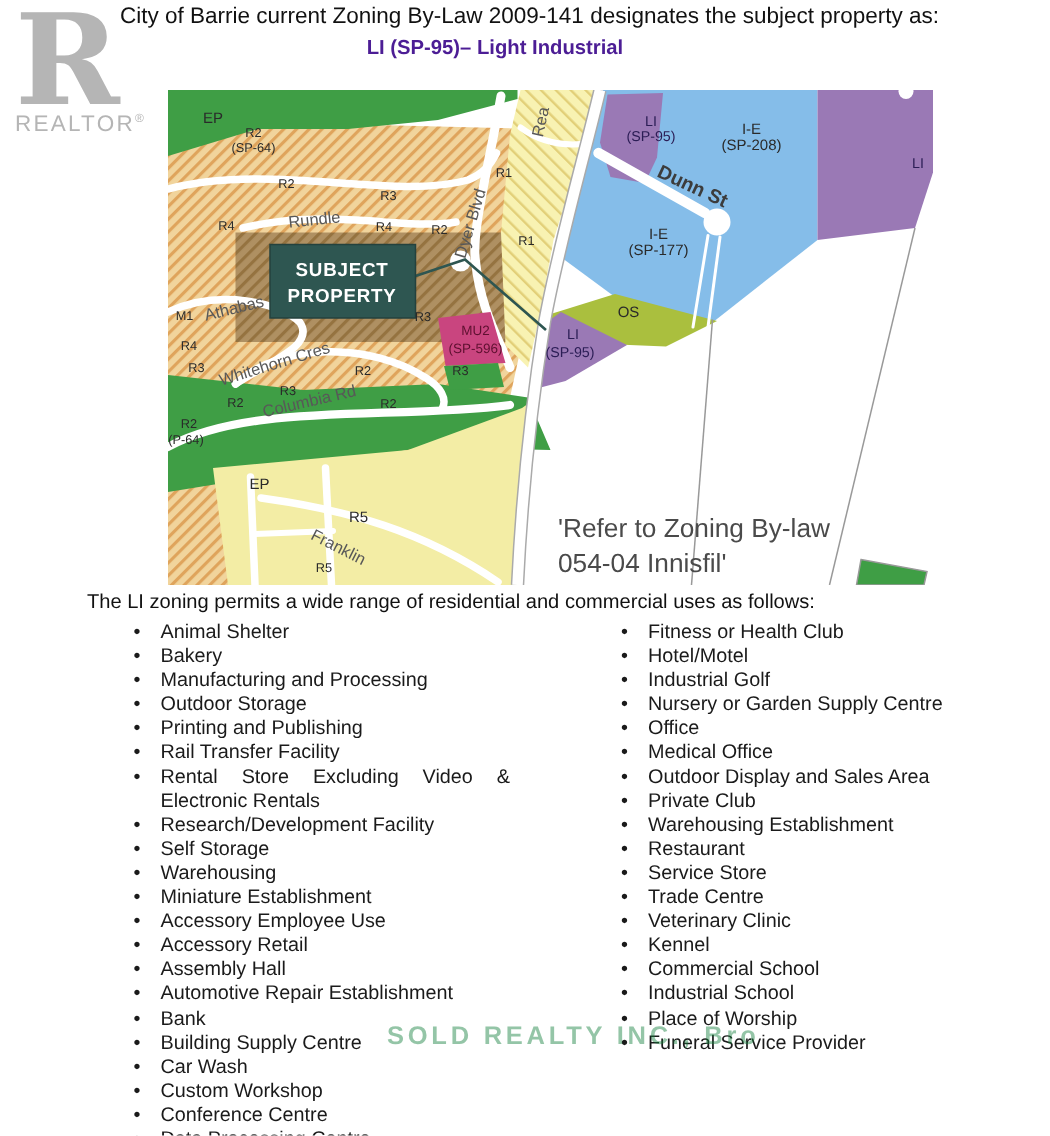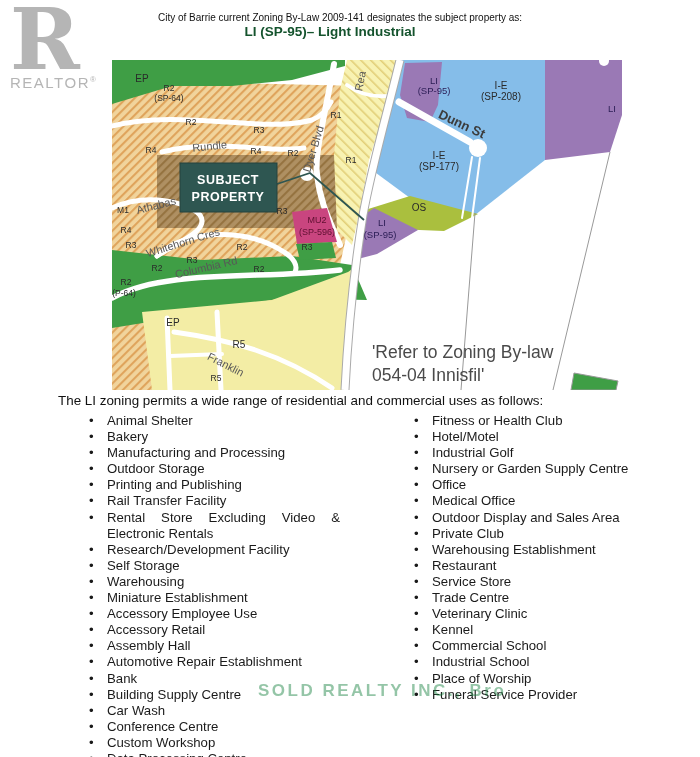--- a/index.html
+++ b/index.html
@@ -1,22 +1,22 @@
 <!DOCTYPE html>
 <html><head>
 <meta charset="utf-8">
 <style>
   html,body{margin:0;padding:0;}
   body{width:700px;height:757px;overflow:hidden;background:#ffffff;position:relative;
        font-family:"Liberation Sans",sans-serif;color:#1a1a1a;}
   .page{position:absolute;inset:0;background:#fff;}
 
   
-  .hdr{position:absolute;left:0;top:12px;width:680px;text-align:center;font-size:10px;color:#111;}
-  .hdr2{position:absolute;left:0;top:24px;width:660px;text-align:center;font-size:13.5px;font-weight:bold;color:#14532d;}
+  .hdr{position:absolute;left:0;top:2px;width:680px;text-align:center;font-size:15px;color:#111;padding-left:13px;}
+  .hdr2{position:absolute;left:0;top:24px;width:660px;text-align:center;font-size:13.5px;font-weight:bold;color:#4c1d95;}
 
   
   .logo{position:absolute;left:10px;top:0px;width:90px;color:#b5b5b5;}
   .logo-r{font-size:84px;line-height:80px;font-weight:bold;font-family:"DejaVu Serif",serif;letter-spacing:-4px;}
   .logo-txt{font-size:15px;letter-spacing:1.5px;margin-top:-6px;}
   .logo-txt sup{font-size:8px;}
 
   
   .map{position:absolute;left:112px;top:60px;width:510px;height:330px;background:#fff;}
   svg text{font-family:"Liberation Sans",sans-serif;}
@@ -192,22 +192,22 @@
     <li>Self Storage</li>
     <li>Warehousing</li>
     <li>Miniature Establishment</li>
     <li>Accessory Employee Use</li>
     <li>Accessory Retail</li>
     <li>Assembly Hall</li>
     <li>Automotive Repair Establishment</li>
     <li>Bank</li>
     <li>Building Supply Centre</li>
     <li>Car Wash</li>
+    <li>Custom Workshop</li>
     <li>Conference Centre</li>
-    <li>Custom Workshop</li>
     <li>Data Processing Centre</li>
   </ul>
 
   <ul class="uses right">
     <li>Fitness or Health Club</li>
     <li>Hotel/Motel</li>
     <li>Industrial Golf</li>
     <li>Nursery or Garden Supply Centre</li>
     <li>Office</li>
     <li>Medical Office</li>

